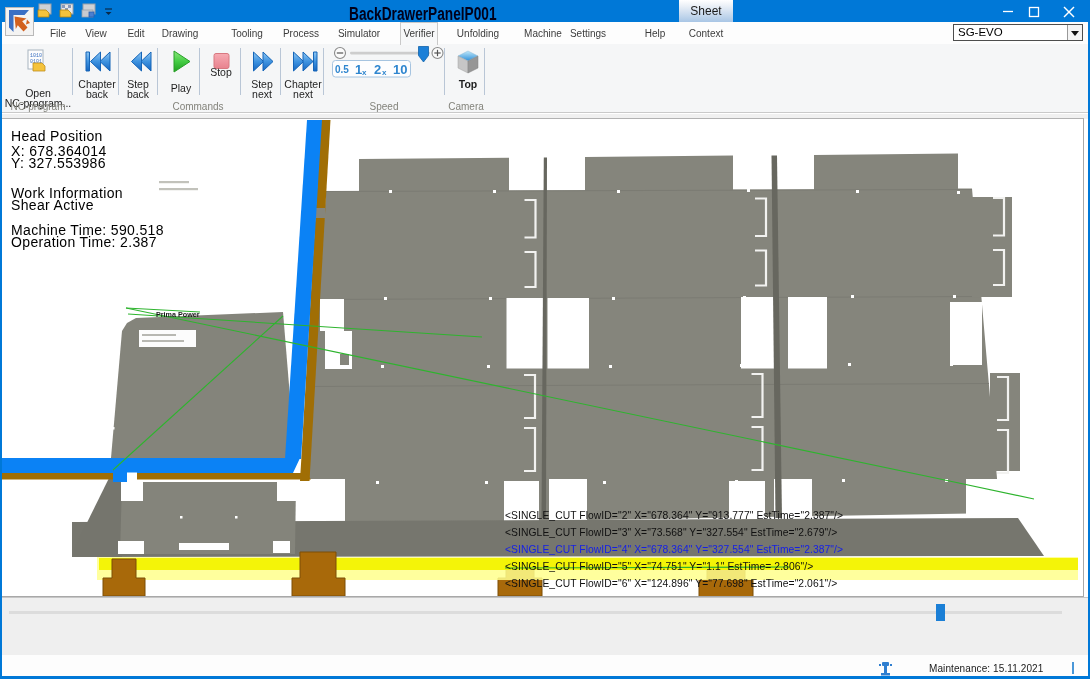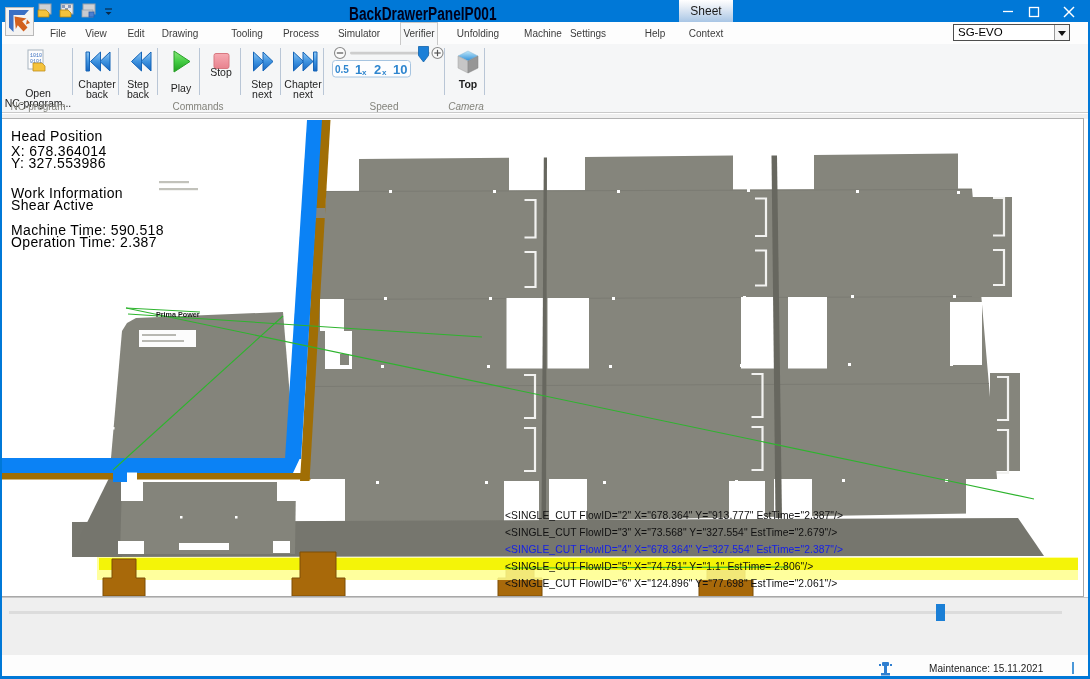--- a/index.html
+++ b/index.html
@@ -82,21 +82,21 @@
     <span class="mi" style="left:247px;">Tooling</span>
     <span class="mi" style="left:301px;">Process</span>
     <span class="mi" style="left:359px;">Simulator</span>
     <span class="mi" style="left:419px;z-index:3;">Verifier</span>
     <span class="mi" style="left:478px;">Unfolding</span>
     <span class="mi" style="left:543px;">Machine</span>
     <span class="mi" style="left:588px;">Settings</span>
     <span class="mi" style="left:655px;">Help</span>
     <span class="mi" style="left:706px;">Context</span>
   </div>
-  <div class="abs" id="sgevo" style="left:953px;top:24px;width:117px;height:17px;background:#fff;border:1px solid #4d4d4d;">
+  <div class="abs" id="sgevo" style="left:953px;top:24px;width:130px;height:17px;background:#fff;border:1px solid #4d4d4d;">
     <div style="position:absolute;left:4px;top:1px;font-size:11.5px;color:#000;">SG-EVO</div>
     <div style="position:absolute;right:0;top:0;width:15px;height:15px;background:#f4f4f4;border-left:1px solid #999;">
       <div style="position:absolute;left:3px;top:6px;width:0;height:0;border-left:4px solid transparent;border-right:4px solid transparent;border-top:5px solid #111;"></div>
     </div>
   </div>
   <div class="abs" id="ribbon"></div>
   <div class="abs" id="ribbongap"></div>
   <svg class="abs" id="ribicons" style="left:0;top:44px;" width="1090" height="69">
     <defs>
       <linearGradient id="bgrad" x1="0" y1="0" x2="0" y2="1">
@@ -193,21 +193,21 @@
     <div class="rlbl" style="left:97px;top:35px;">Chapter<br>back</div>
     <div class="rlbl" style="left:138px;top:35px;">Step<br>back</div>
     <div class="rlbl" style="left:181px;top:39px;">Play</div>
     <div class="rlbl" style="left:221px;top:23px;">Stop</div>
     <div class="rlbl" style="left:262px;top:35px;">Step<br>next</div>
     <div class="rlbl" style="left:303px;top:35px;">Chapter<br>next</div>
     <div class="rlbl" style="left:468px;top:35px;font-weight:bold;">Top</div>
     <div class="glbl" style="left:38px;top:57px;">NC-program</div>
     <div class="glbl" style="left:198px;top:57px;">Commands</div>
     <div class="glbl" style="left:384px;top:57px;">Speed</div>
-    <div class="glbl" style="left:466px;top:57px;font-style:italic;">Camera</div>
+    <div class="glbl" style="left:466px;top:57px;">Camera</div>
   </div>
   <div class="abs" id="viewport">
     <svg id="scene" width="1090" height="679" viewBox="0 0 1090 679">
 
       <polygon fill="#85857c" points="326,190.6 359,190.3 359,158 509,156.7 509,189.6 585,189.3 585,156 733,154.6 733,188.5 814,188.2 814,154 958,152.6 958,187.5 972,187.4 1000,512 303,524"></polygon>
 
       <g stroke="#7b7b73" stroke-width="1">
         <line x1="323" y1="190.5" x2="972" y2="188.5"></line>
         <line x1="316" y1="298.5" x2="982" y2="295.5"></line>
         <line x1="312" y1="385.5" x2="989" y2="382.5"></line>

